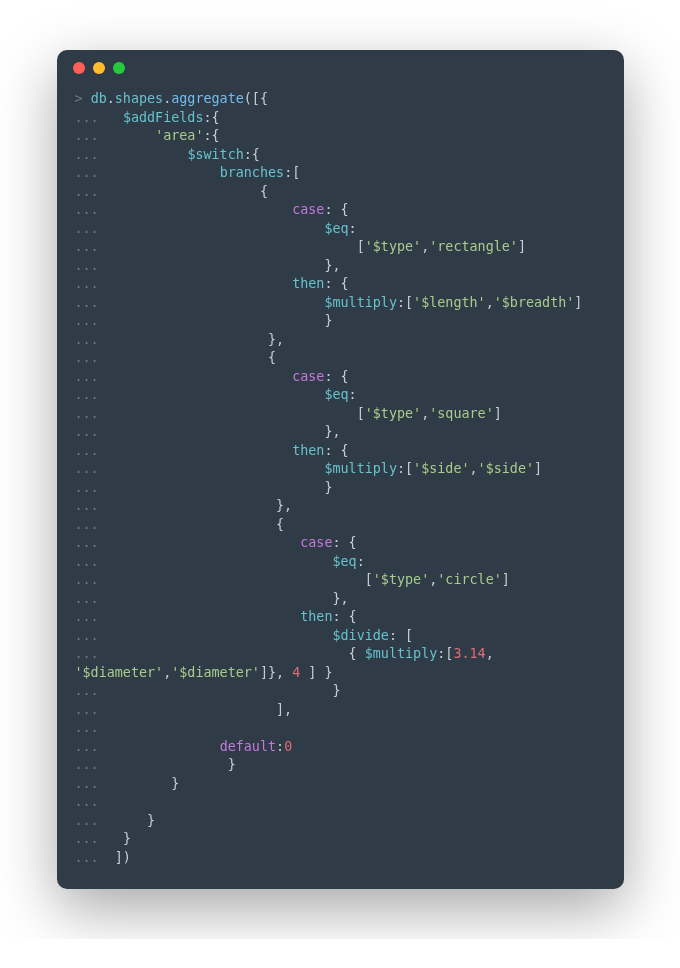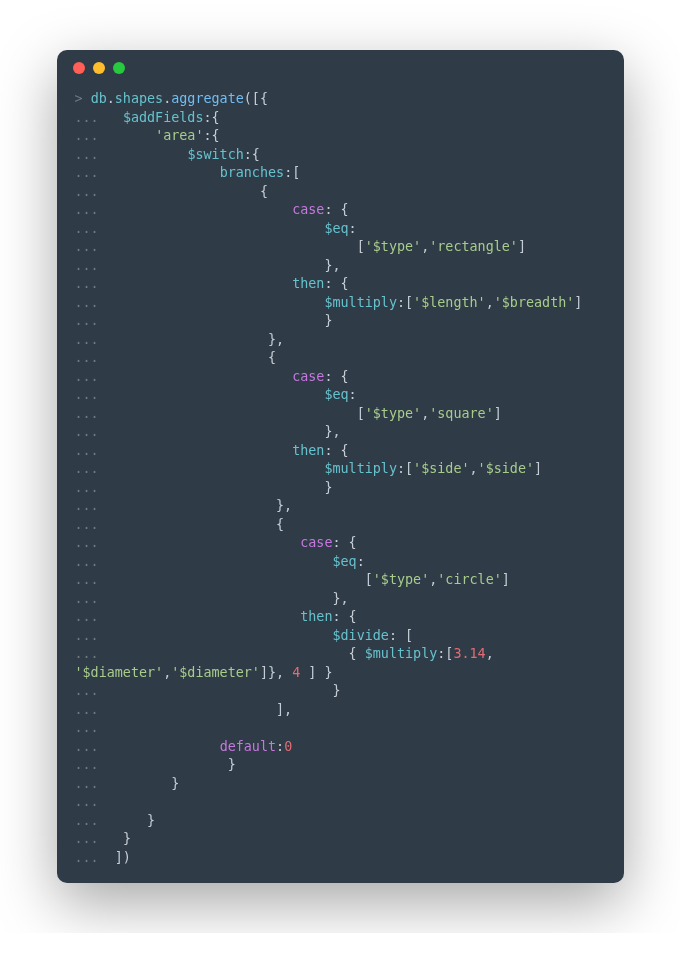--- a/index.html
+++ b/index.html
@@ -23,21 +23,21 @@
       display: flex;
       align-items: center;
       padding-left: 16px;
       gap: 8px;
     }
     .dot { width: 12px; height: 12px; border-radius: 50%; }
     .red { background: #ff5f56; }
     .yellow { background: #ffbd2e; }
     .green { background: #27c93f; }
     .code {
-      padding: 4px 18px 16px 18px;
+      padding: 4px 18px 22px 18px;
       font-size: 13.4px;
       line-height: 18.5px;
       color: #c5cdd6;
       white-space: pre;
     }
     .g  { color: #707a85; }
     .cy { color: #66c2cd; }
     .bl { color: #72bef2; }
     .pn { color: #c5cdd6; }
     .gr { color: #a8cc8c; }

